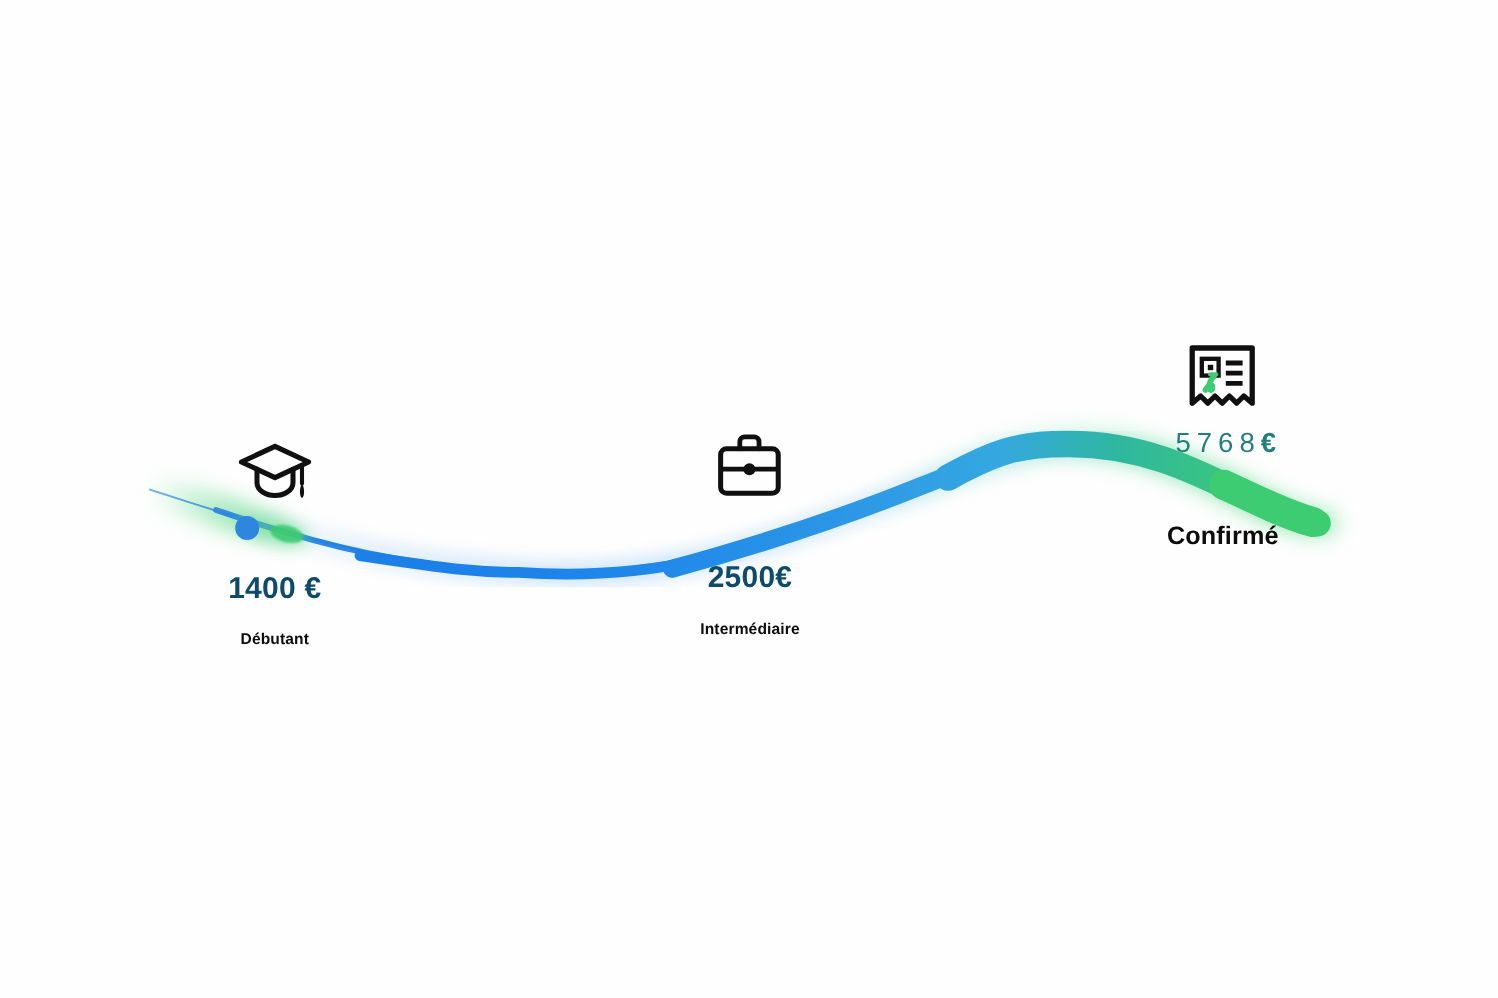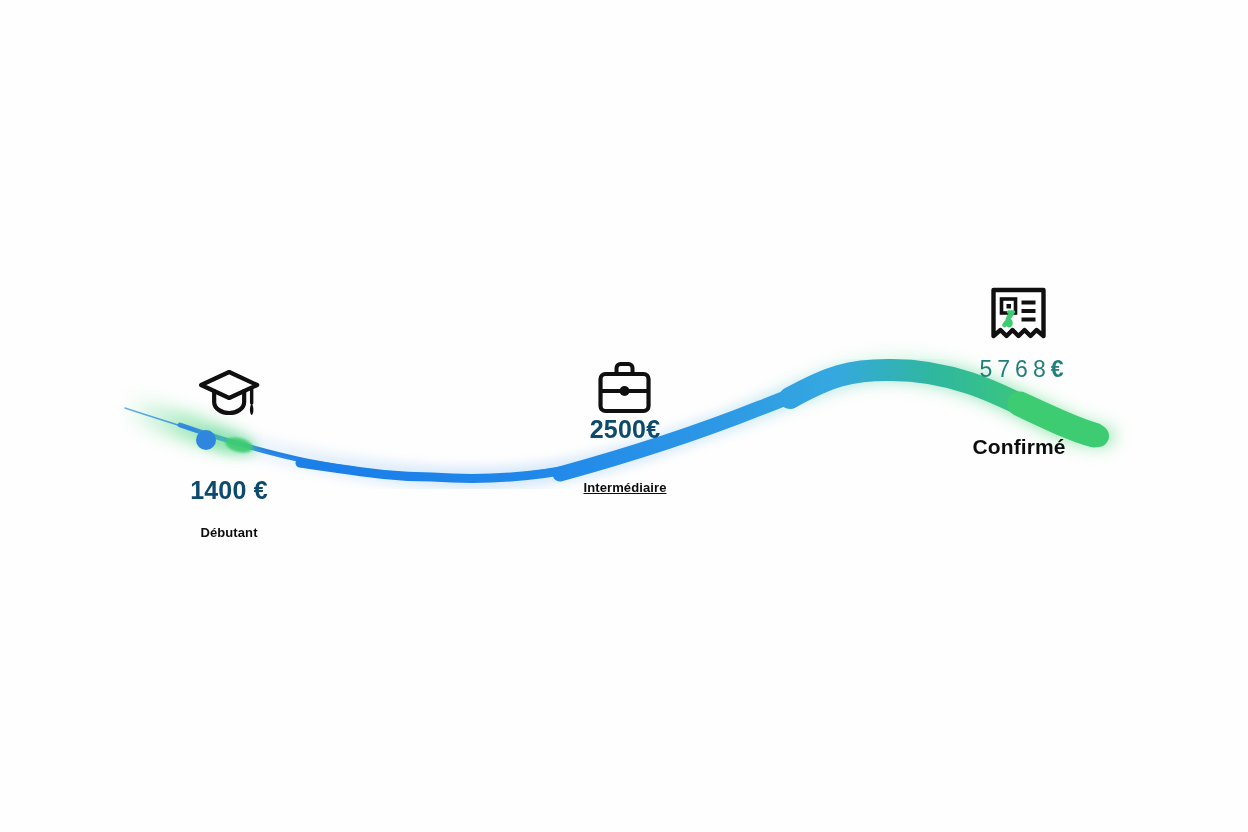--- a/index.html
+++ b/index.html
@@ -70,22 +70,22 @@
     top: 369px;
   }
   #milestone-beginner .ms-amount { margin-top: 57px; }
   #milestone-beginner .ms-label  { margin-top: 20px; }
 
   
   #milestone-intermediate {
     left: 625px;
     top: 361px;
   }
-  #milestone-intermediate .ms-amount { }
-  #milestone-intermediate .ms-label  { margin-top: 36px; text-decoration: underline; }
+  #milestone-intermediate .ms-amount { margin-top: 52px; }
+  #milestone-intermediate .ms-label  { margin-top: 20px; }
 
   
   #milestone-expert {
     left: 1019px;
     top: 286px;
   }
   #milestone-expert .ms-amount {
     margin-top: 8px;
     font-size: 23px;
     font-weight: 400;

